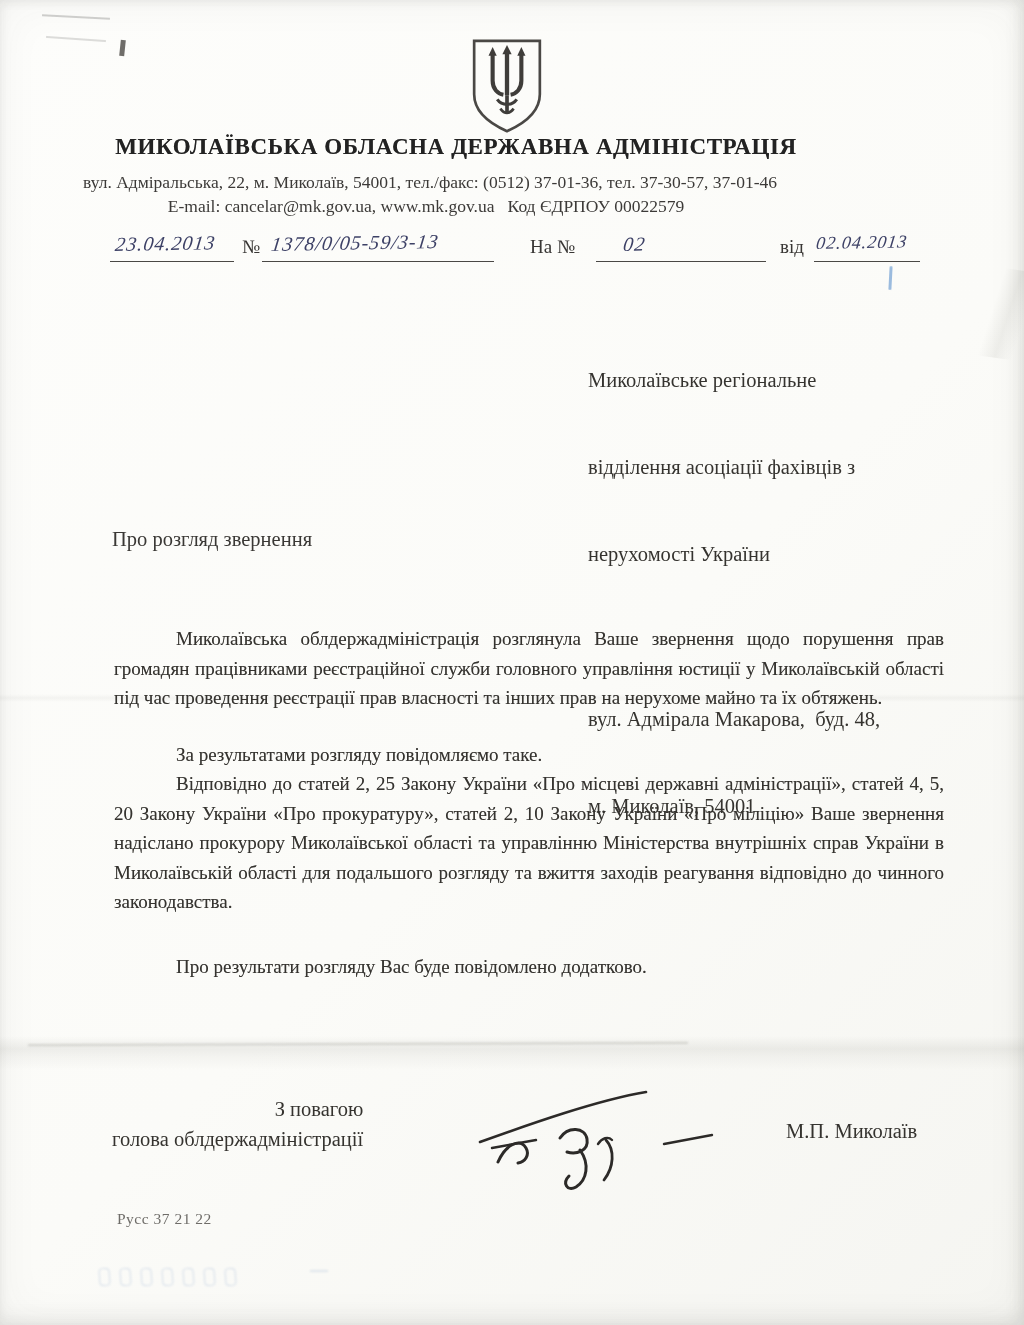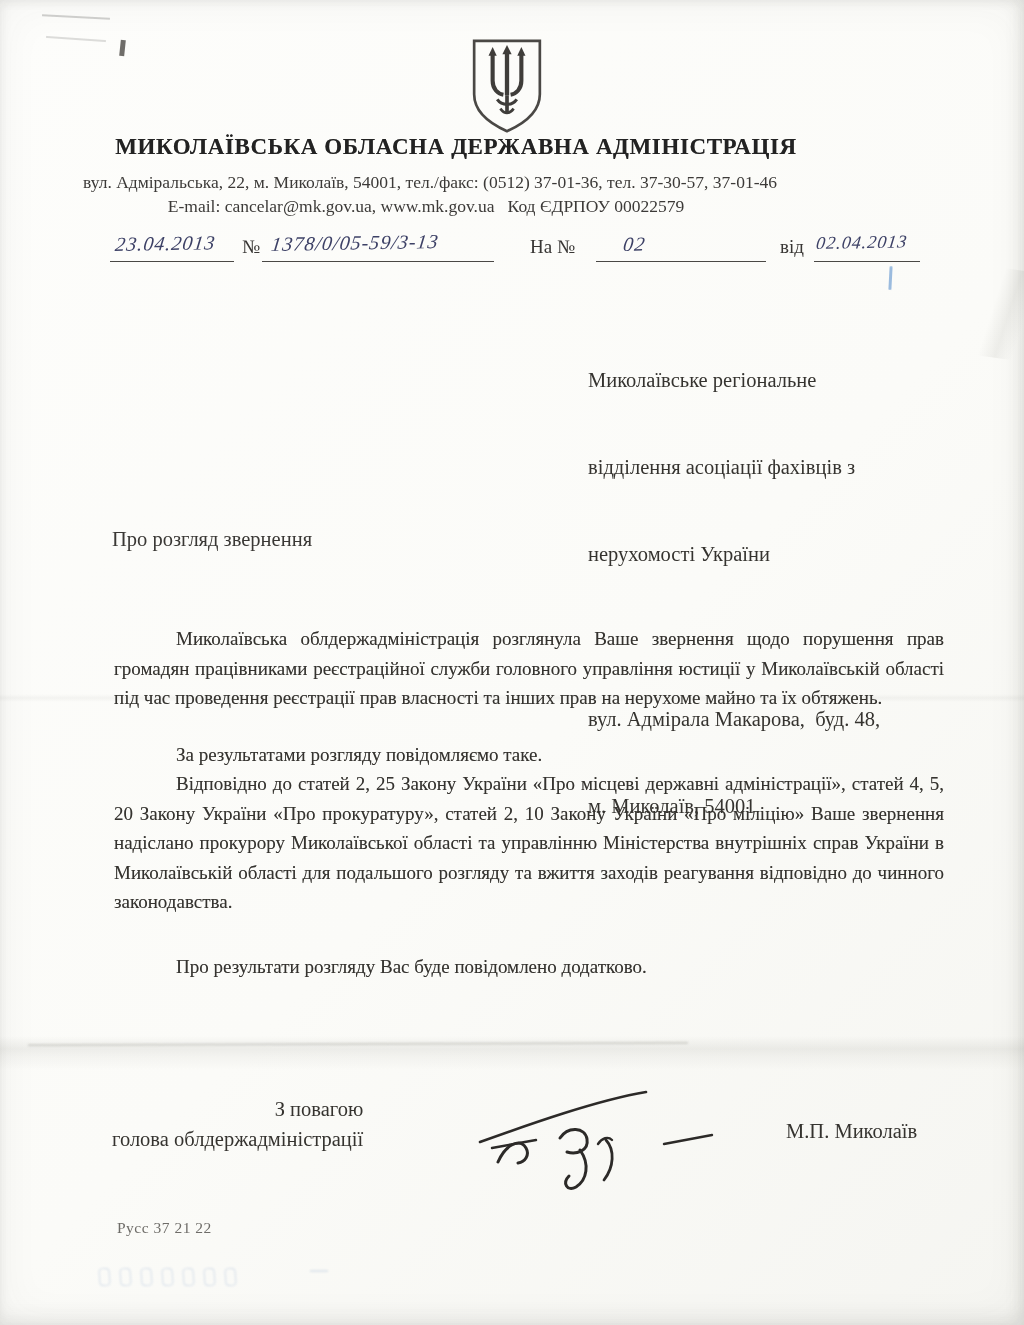--- a/index.html
+++ b/index.html
@@ -54,21 +54,21 @@
     font-size:19px;line-height:29.5px;color:#35332f;
     text-align:justify;text-indent:62px;margin:16px;
     text-shadow:0 0 0.4px rgba(40,40,40,0.35);
   }
   .body-par.noj{text-align:left;}
   
   .sig-left{left:112px;top:1094px;font-size:20.5px;line-height:30px;color:#35332f;text-align:right;}
   .sig-name{left:786px;top:1120px;font-size:20.5px;color:#35332f;}
   .sig-scribble{left:468px;top:1082px;width:260px;height:112px;}
   
-  .executor{left:117px;top:1210px;font-size:15.5px;color:#6e6c68;letter-spacing:0.5px;margin-top:9px;}
+  .executor{left:117px;top:1210px;font-size:15.5px;color:#6e6c68;letter-spacing:0.5px;}
   
   .crease-main{
     left:0;top:1036px;width:1024px;height:34px;
     background:linear-gradient(180deg,rgba(0,0,0,0) 0%,rgba(110,110,100,0.10) 38%,rgba(140,140,130,0.07) 60%,rgba(0,0,0,0) 100%);
   }
   .crease-line{
     left:28px;top:1043px;width:660px;height:2px;
     background:rgba(95,95,88,0.22);filter:blur(1px);transform:rotate(-0.2deg);
   }
   .crease-soft{

